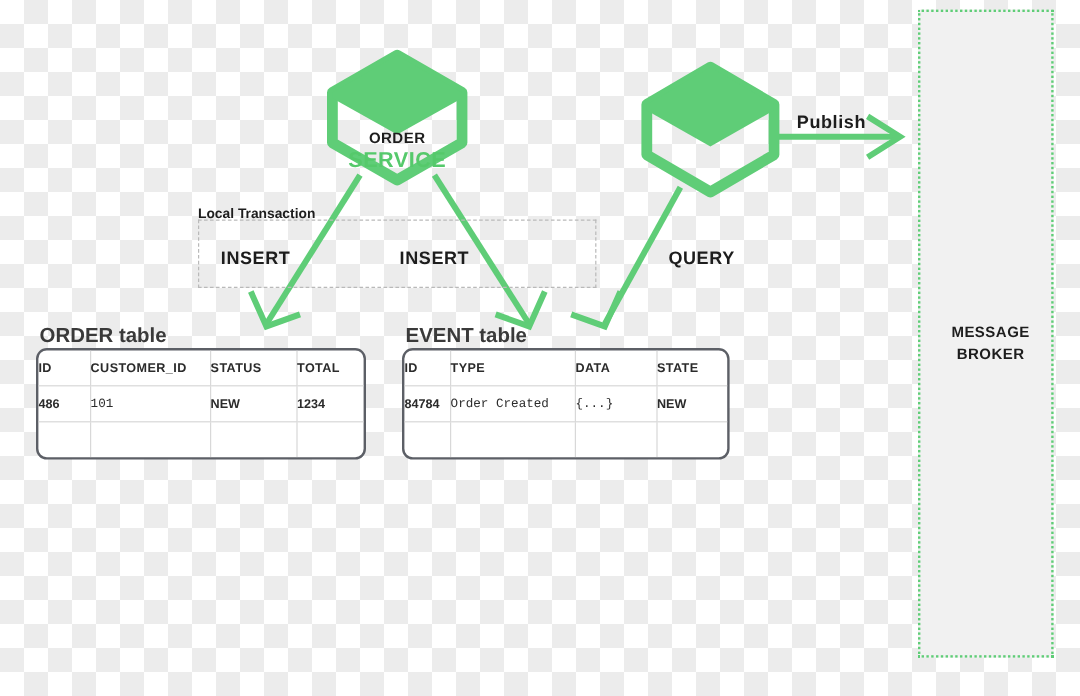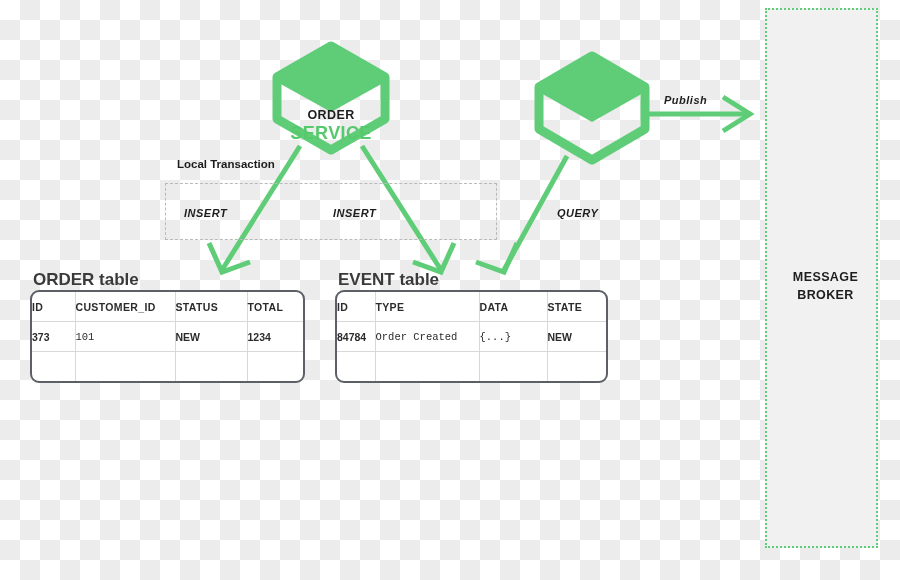--- a/index.html
+++ b/index.html
@@ -53,25 +53,24 @@
     color: #55c96b;
     font-size: 18px;
     font-weight: bold;
     letter-spacing: 0.4px;
   }
 
   
   .edge-label {
     position: absolute;
     color: #1d1d1d;
-    font-size: 11px;
+    font-size: 15px;
     font-weight: bold;
     letter-spacing: 0.5px;
     white-space: nowrap;
-    font-style: italic;
   }
 
   .group-label {
     position: absolute;
     color: #1d1d1d;
     font-size: 11.5px;
     font-weight: bold;
     white-space: nowrap;
   }
 
@@ -192,21 +191,21 @@
       </g>
     </g>
   </svg>
 
   <div class="hex-label" style="left:271px; top:108px; width:120px;">
     <span class="l1">ORDER</span>
     <span class="l2">SERVICE</span>
   </div>
 
 
-  <div class="group-label" style="left:165px; top:158px;margin-left:12px;">Local Transaction</div>
+  <div class="group-label" style="left:165px; top:173px;">Local Transaction</div>
 
   <div class="txn-box" style="left:165px; top:183px; width:332px; height:57px;"></div>
 
   <div class="edge-label" style="left:184px; top:207px;">INSERT</div>
 
   <div class="edge-label" style="left:333px; top:207px;">INSERT</div>
 
   <div class="edge-label" style="left:557px; top:207px;">QUERY</div>
 
   <div class="edge-label" style="left:664px; top:94px;">Publish</div>
@@ -229,21 +228,21 @@
           <col style="width:60px">
       </colgroup>
       <tbody>
         <tr class="hdr">
           <td>ID</td>
           <td>CUSTOMER_ID</td>
           <td>STATUS</td>
           <td>TOTAL</td>
         </tr>
         <tr class="datarow">
-          <td>373</td>
+          <td>486</td>
           <td class="plain">101</td>
           <td>NEW</td>
           <td>1234</td>
         </tr>
         <tr class="emptyrow">
           <td></td>
           <td></td>
           <td></td>
           <td></td>
         </tr>

